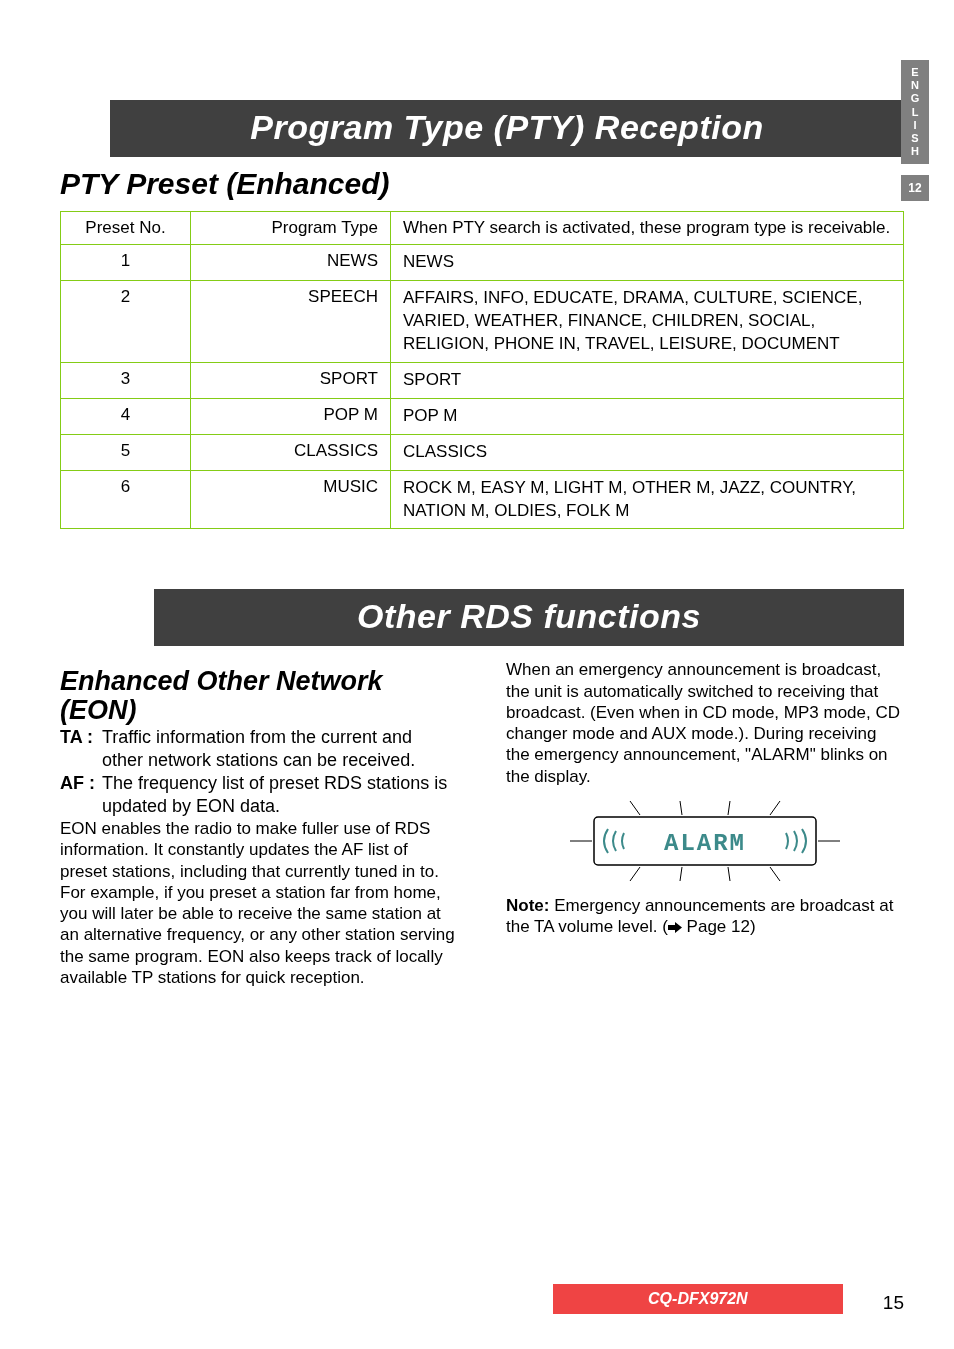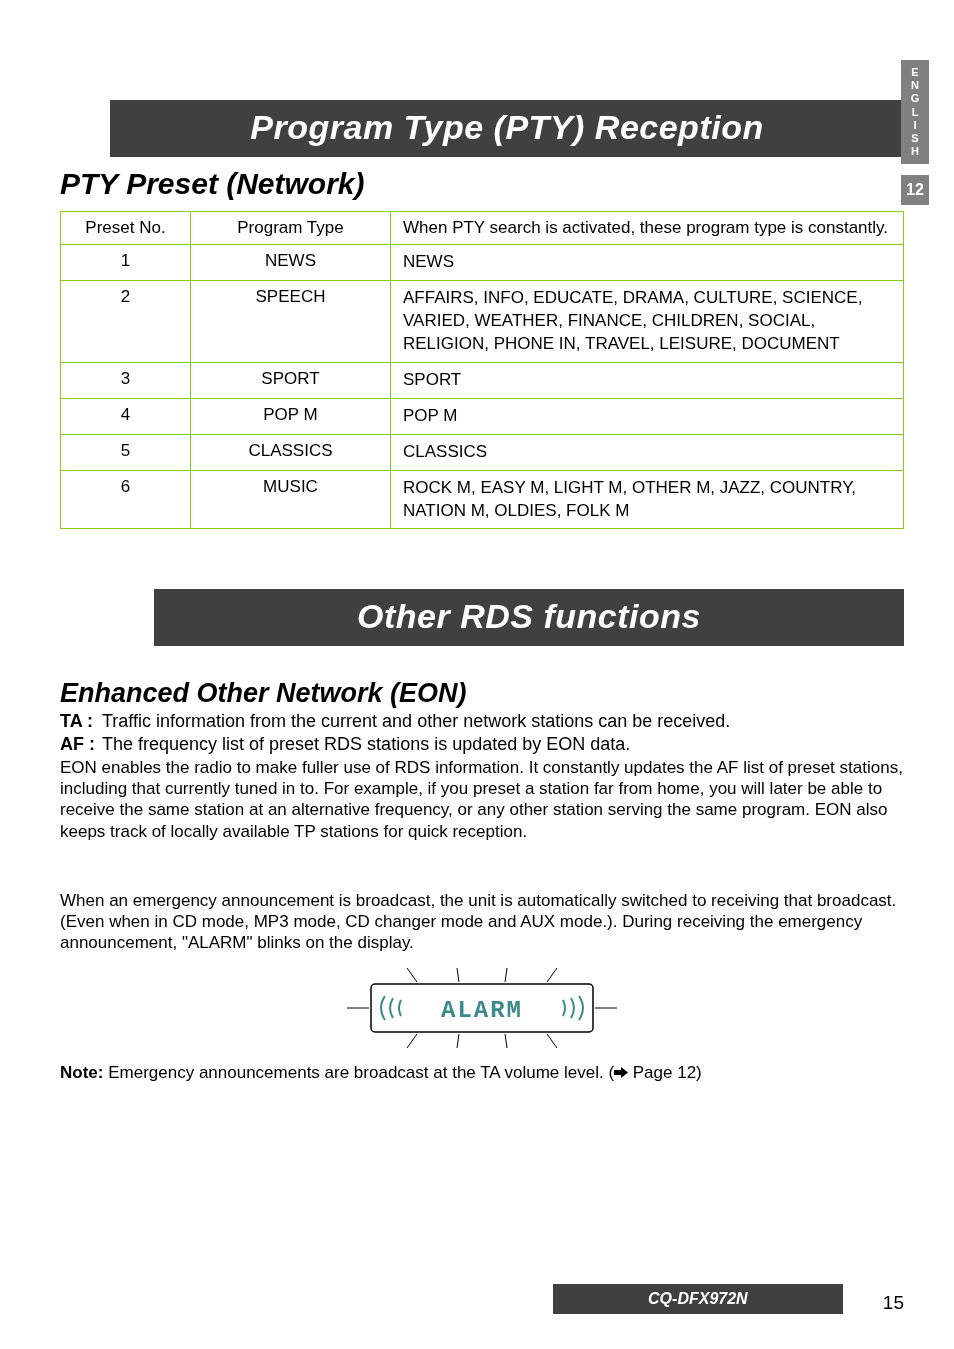--- a/index.html
+++ b/index.html
@@ -28,21 +28,21 @@
   .side-tab .lang-letter { display: block; }
   .side-number {
     position: absolute;
     right: 25px;
     top: 175px;
     width: 28px;
     background: #808080;
     color: #fff;
     text-align: center;
     padding: 6px 0;
-    font-size: 16px;
+    font-size: 12px;
     font-weight: bold;
   }
   .section-bar {
     display: flex;
     align-items: flex-start;
     margin-top: 70px;
     margin-bottom: 10px;
   }
   .section-bar .lead {
     width: 45px;
@@ -76,27 +76,26 @@
   table.pty th, table.pty td {
     border: 1px solid #84cc16;
     padding: 6px 12px;
     font-size: 17px;
     font-family: "Helvetica Neue Condensed", "Arial Narrow", Helvetica, Arial, sans-serif;
     font-stretch: condensed;
     vertical-align: top;
   }
   table.pty th { font-weight: normal; }
   table.pty .col-no { width: 130px; text-align: center; }
-  table.pty .col-type { width: 200px; text-align: center; }
+  table.pty .col-type { width: 200px; text-align: right; }
   table.pty td.desc { text-align: left; line-height: 1.35; }
   .two-col {
     display: flex;
     gap: 48px;
-    margin-top: 25px;
-    flex-direction: column;
+    margin-top: 13px;
   }
   .col {
     flex: 1;
     font-family: "Helvetica Neue Condensed", "Arial Narrow", Helvetica, Arial, sans-serif;
     font-stretch: condensed;
   }
   .col .subheading { font-size: 27px; line-height: 1.05; margin-bottom: 2px; }
   .body-text {
     font-size: 17px;
     line-height: 1.25;
@@ -120,21 +119,21 @@
     position: absolute;
     bottom: 35px;
     left: 60px;
     right: 50px;
     display: flex;
     align-items: flex-end;
     justify-content: flex-end;
     gap: 40px;
   }
   .footer .model {
-    background: #404040;
+    background: #ef4444;
     color: #fff;
     font-family: "Helvetica Neue", Helvetica, Arial, sans-serif;
     font-weight: bold;
     font-style: italic;
     font-size: 16px;
     padding: 6px 14px 6px 14px;
     width: 290px;
     text-align: center;
   }
   .footer .pageno {
@@ -158,28 +157,28 @@
 </div>
 <div class="side-number">
   <span>12</span>
 </div>
 
 <div class="section-bar">
   <div class="lead"></div>
   <div class="title">Program Type (PTY) Reception</div>
 </div>
 
-<div class="subheading">PTY Preset (Network)</div>
+<div class="subheading">PTY Preset (Enhanced)</div>
 
 <table class="pty">
   <thead>
     <tr>
       <th class="col-no">Preset No.</th>
       <th class="col-type">Program Type</th>
-      <th class="desc" style="text-align:left;">When PTY search is activated, these program type is constantly.</th>
+      <th class="desc" style="text-align:left;">When PTY search is activated, these program type is receivable.</th>
     </tr>
   </thead>
   <tbody>
     <tr>
       <td class="col-no">1</td>
       <td class="col-type">NEWS</td>
       <td class="desc">NEWS</td>
     </tr>
     <tr>
       <td class="col-no">2</td>

